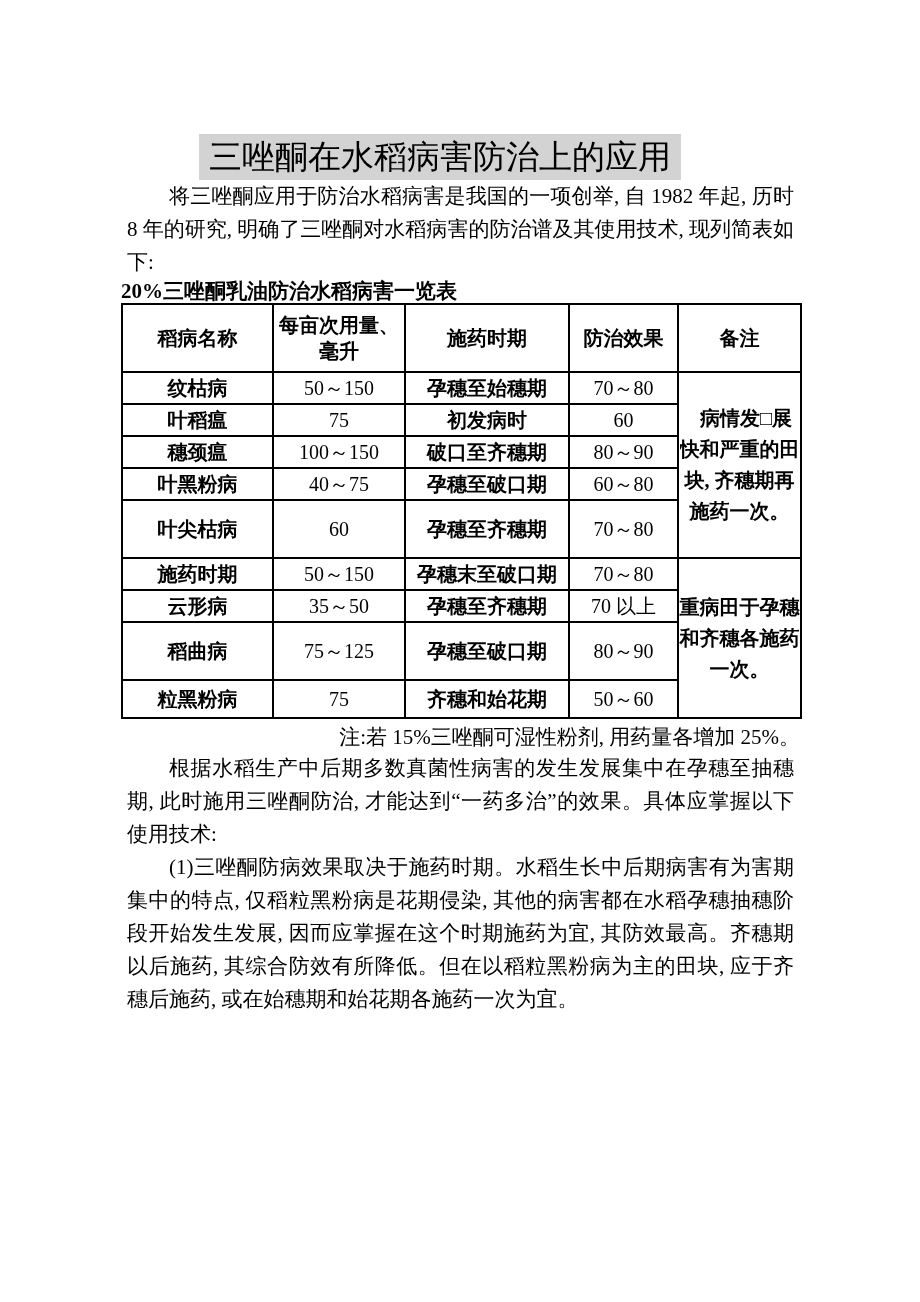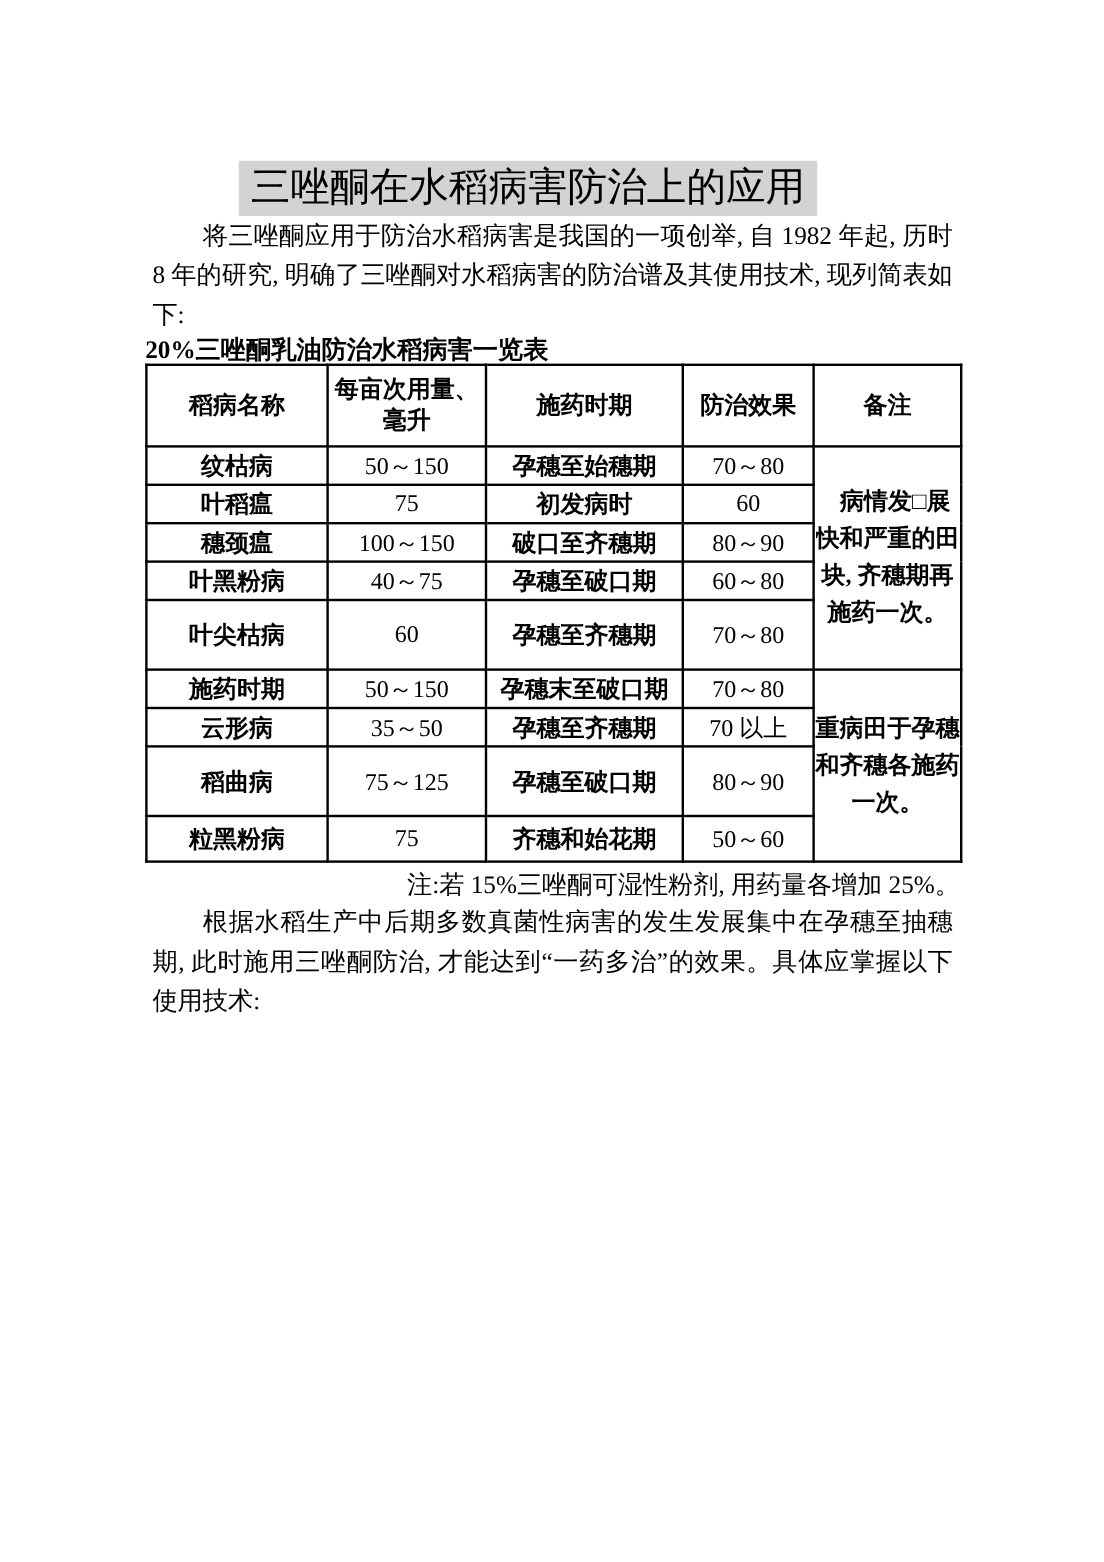--- a/index.html
+++ b/index.html
@@ -155,15 +155,16 @@
           <td class="num">75</td>
           <td class="cn">齐穗和始花期</td>
           <td class="num">50～60</td>
         </tr>
       </tbody>
     </table>
 
     <p class="footnote">注:若 15%三唑酮可湿性粉剂, 用药量各增加 25%。</p>
 
     <p class="para">根据水稻生产中后期多数真菌性病害的发生发展集中在孕穗至抽穗期, 此时施用三唑酮防治, 才能达到“一药多治”的效果。具体应掌握以下使用技术:</p>
+    <p class="para">(1)三唑酮防病效果取决于施药时期。水稻生长中后期病害有为害期集中的特点, 仅稻粒黑粉病是花期侵染, 其他的病害都在水稻孕穗抽穗阶段开始发生发展, 因而应掌握在这个时期施药为宜, 其防效最高。齐穗期以后施药, 其综合防效有所降低。但在以稻粒黑粉病为主的田块, 应于齐穗后施药, 或在始穗期和始花期各施药一次为宜。</p>
 
   </div>
 </div>
 
 </body></html>

